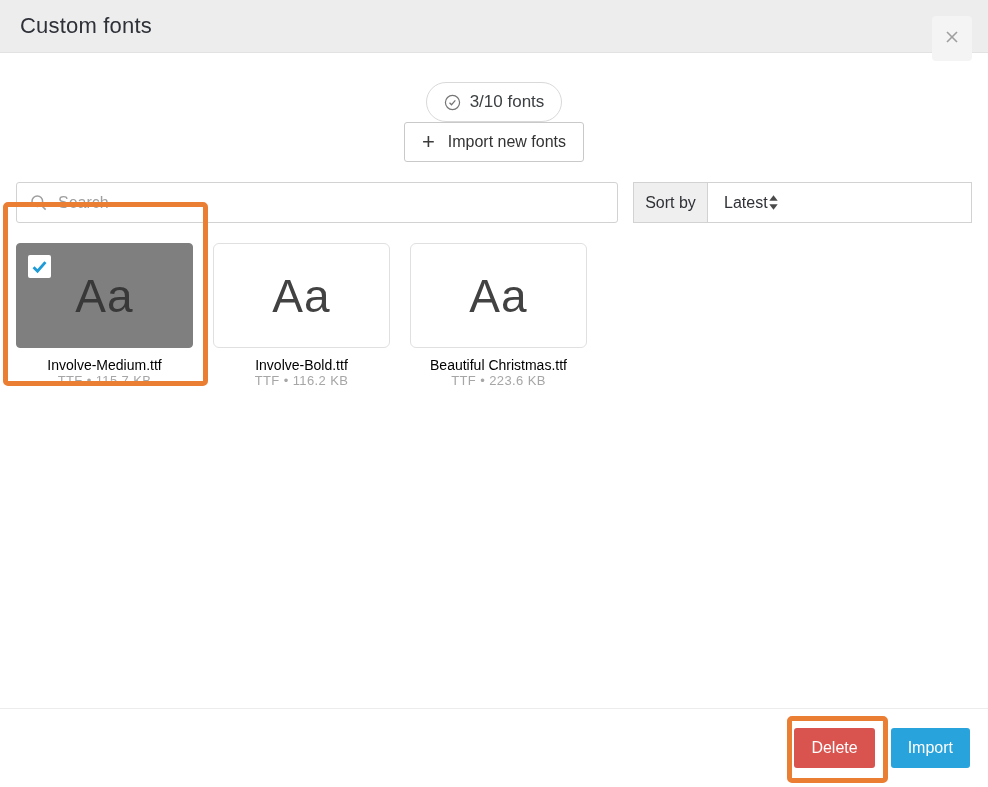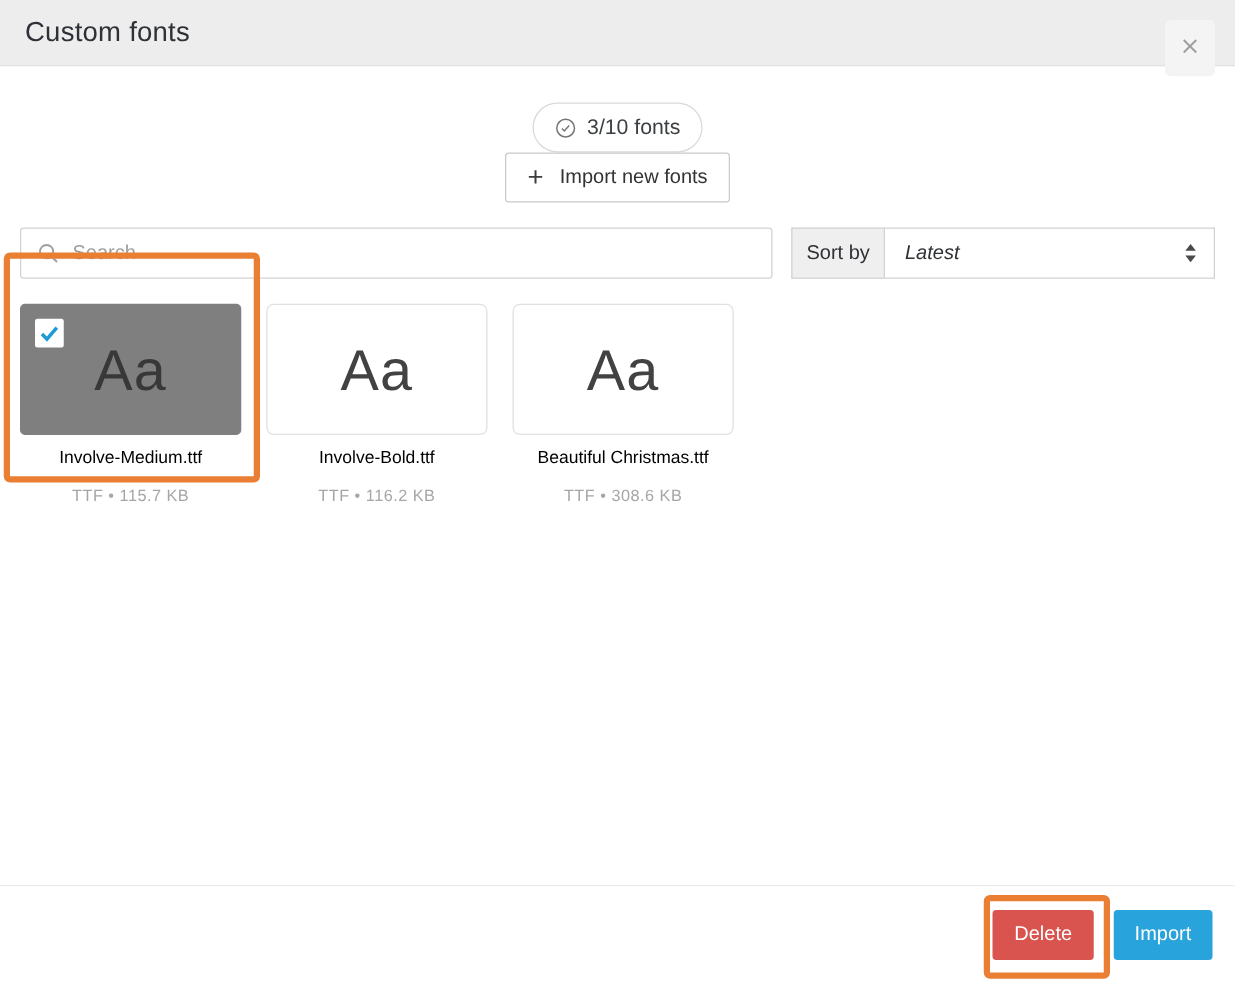--- a/index.html
+++ b/index.html
@@ -31,35 +31,35 @@
   .search-box { flex:0 0 602px; height:41px; border:1px solid #d2d2d2; border-radius:3px;
                 display:flex; align-items:center; padding:0 12px; gap:10px; background:#fff; }
   .search-box input { border:none; outline:none; font-size:16px; color:#333; width:100%;
                       font-family:inherit; background:transparent; }
   .search-box input::placeholder { color:#9e9e9e; }
   .sort-group { margin-left:15px; display:flex; flex:1; }
   .sort-label { width:75px; height:41px; background:#efefef; border:1px solid #d2d2d2;
                 display:flex; align-items:center; justify-content:center;
                 font-size:16px; color:#2f3136; }
   .sort-select { flex:1; height:41px; border:1px solid #d2d2d2; border-left:none; background:#fff;
-                 display:flex; align-items:center; justify-content:space-between;
-                 padding:0 13px 0 16px; font-size:16px; color:#2f3136; cursor:pointer;font-style:italic; }
+                 display:flex; align-items:center; justify-content:flex-start;
+                 padding:0 13px 0 16px; font-size:16px; color:#2f3136; cursor:pointer; }
 
   
   .cards { margin-top:20px; display:flex; gap:20px; padding-left:0;text-align:center; }
   .card { width:177px; cursor:pointer; }
   .card-preview { height:105px; background:#fff; border:1px solid #e0e0e0; border-radius:6px;
                   display:flex; align-items:center; justify-content:center; position:relative; }
   .card.selected .card-preview { background:#7f7f7f; border:1px solid #7f7f7f; border-radius:4px; }
   .preview-text { font-size:46px; font-weight:500; color:#424242; letter-spacing:1px; }
   .card.selected .preview-text { color:#383838; }
   .checkbox { position:absolute; top:11px; left:11px; width:23px; height:23px; background:#fff;
               border-radius:2px; display:flex; align-items:center; justify-content:center; cursor:pointer; }
   .card-name { margin-top:9px; font-size:14px; color:#000000; white-space:nowrap; }
-  .card-meta { margin-top:16px; font-size:13px; color:#a6a6a6; letter-spacing:.4px; }
+  .card-meta { margin-top:0; font-size:13px; color:#a6a6a6; letter-spacing:.4px; }
 
   
   .modal-footer { position:absolute; left:0; right:0; bottom:0; height:79px;
                   border-top:1px solid #ececec; background:#fff;
                   display:flex; align-items:center; justify-content:flex-end;
                   padding:0 18px; gap:16px; }
   .btn { height:40px; border:none; border-radius:3px; color:#fff; font-size:16px; font-weight:500;
          padding:0 17px; cursor:pointer; font-family:inherit; }
   .btn-delete { background:#d9534f;text-align:center; }
   .btn-import { background:#29a3dc; }
@@ -152,21 +152,21 @@
         </div>
         <div class="card-name">Involve-Bold.ttf</div>
         <div class="card-meta">TTF • 116.2 KB</div>
       </div>
 
       <div class="card">
         <div class="card-preview">
           <span class="preview-text">Aa</span>
         </div>
         <div class="card-name">Beautiful Christmas.ttf</div>
-        <div class="card-meta">TTF • 308.6 KB</div>
+        <div class="card-meta">TTF • 223.6 KB</div>
       </div>
 
     </div>
   </div>
 
   <div class="modal-footer">
     <button class="btn btn-delete">Delete</button>
     <button class="btn btn-import">Import</button>
   </div>
 

